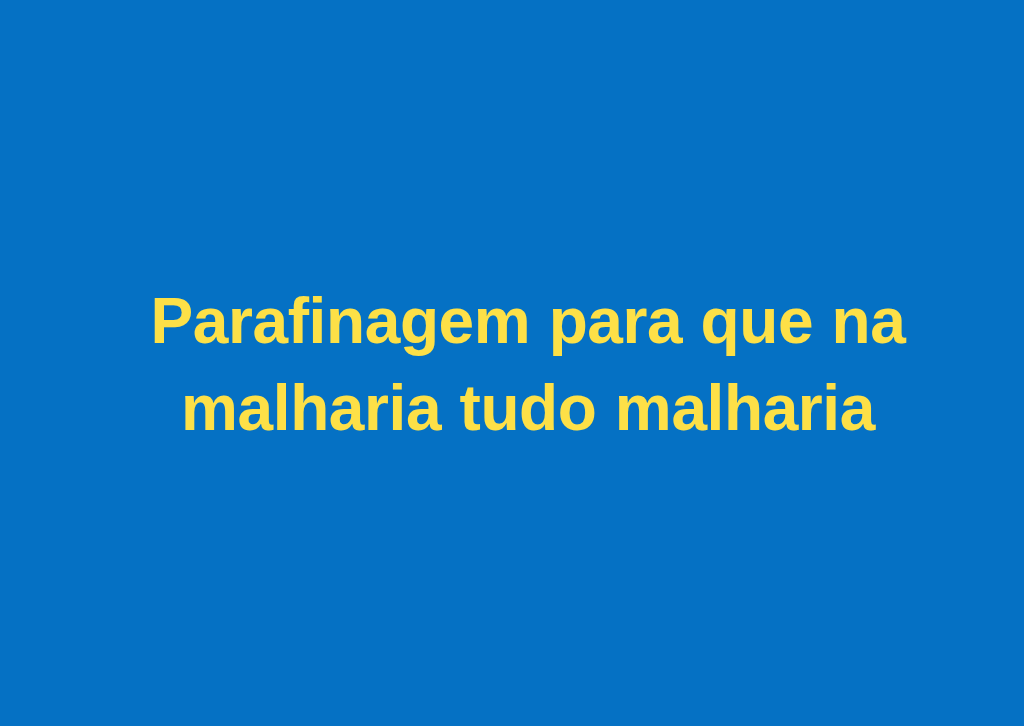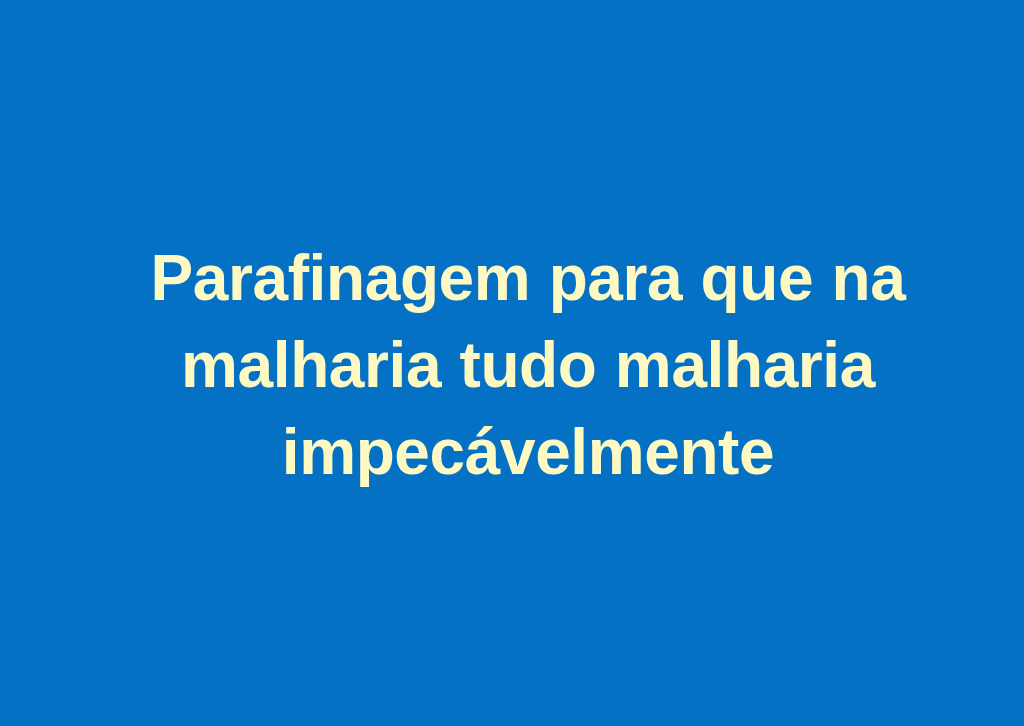--- a/index.html
+++ b/index.html
@@ -27,21 +27,21 @@
     -webkit-font-smoothing: antialiased;
   }
 
   #headline {
     
     position: relative;
     left: 16px;
     top: 2px;
     width: 880px;
     text-align: center;
-    color: #fef9c3;
+    color: #fde047;
     font-weight: 700;
     font-size: 64px;
     line-height: 87px;
     letter-spacing: -0.4px;
     word-spacing: 1px;
     white-space: nowrap;
   }
 
   #headline .line {
     display: block;
@@ -51,17 +51,16 @@
 <body>
 
 <div id="banner">
 
   <div id="headline">
 
     <span class="line">Parafinagem para que na</span>
 
     <span class="line">malharia tudo malharia</span>
 
-    <span class="line">impecávelmente</span>
 
   </div>
 
 </div>
 
 </body></html>

